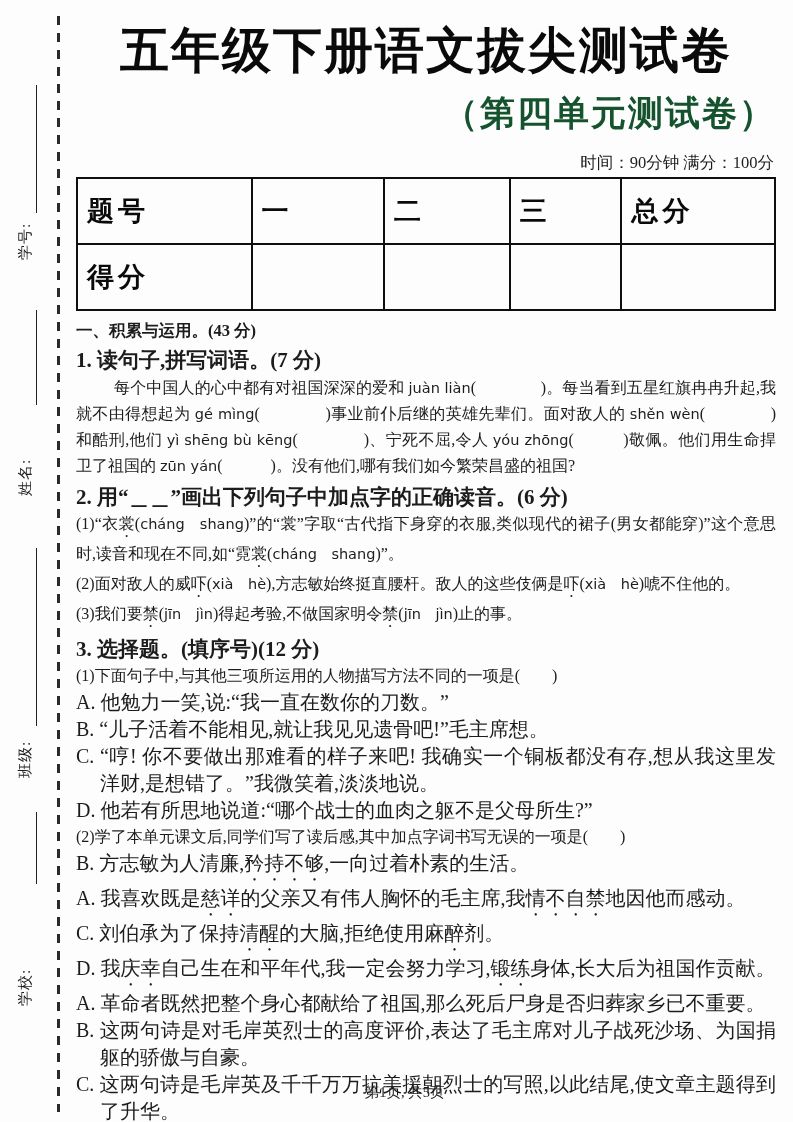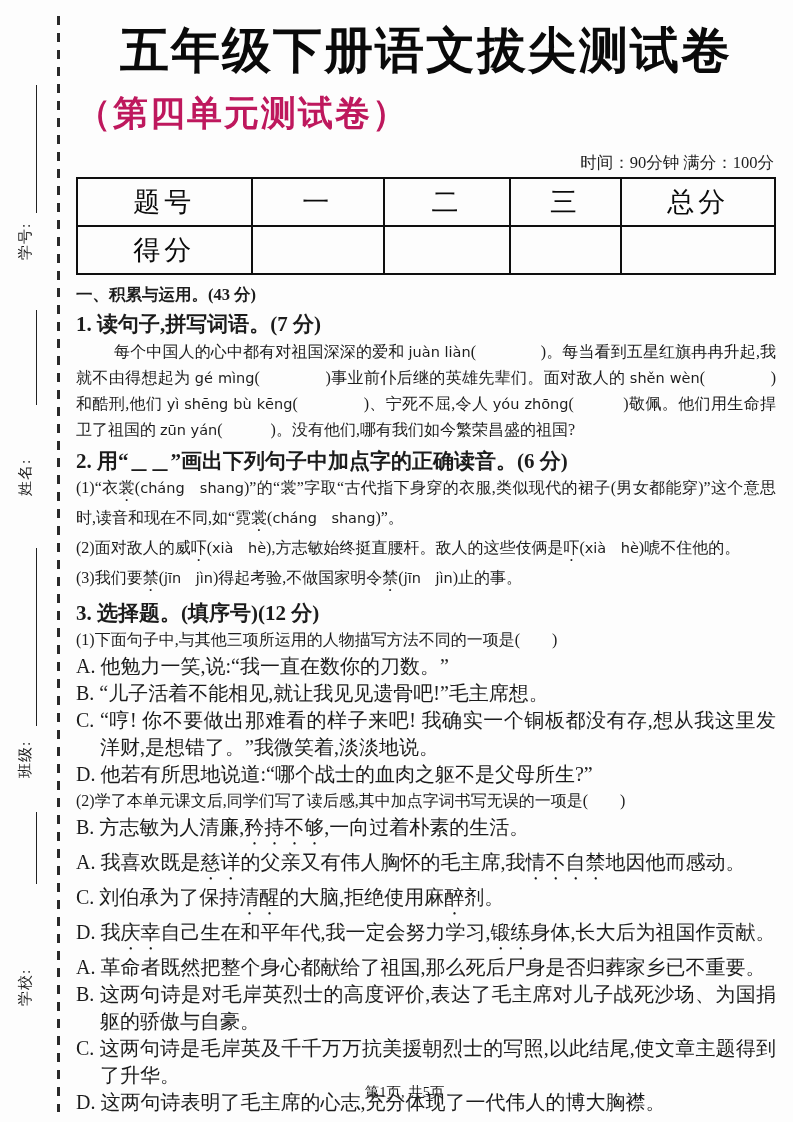--- a/index.html
+++ b/index.html
@@ -14,25 +14,25 @@
     background:repeating-linear-gradient(to bottom,#2a2a2a 0 9px,transparent 9px 17px);
   }
   .sf-line{position:absolute;left:36px;width:0;border-left:1.6px solid #222;}
   .sf-label{
     position:absolute;left:-12px;width:74px;text-align:center;
     transform:rotate(-90deg);font-size:15px;letter-spacing:1px;white-space:nowrap;
   }
   
   .content{position:absolute;left:76px;top:0;width:700px;}
   .title{margin-top:24px;text-align:center;font-size:49px;font-weight:bold;letter-spacing:2px;line-height:1.1;color:#0a0a0a;}
-  .subtitle{margin-top:12px;text-align:left;font-size:35px;font-weight:bold;letter-spacing:2px;color:#be185d;}
+  .subtitle{margin-top:12px;text-align:right;font-size:35px;font-weight:bold;letter-spacing:2px;color:#14532d;}
   .meta{margin-top:15px;text-align:right;font-size:16.5px;padding-right:2px;}
   table.score{width:100%;border-collapse:collapse;margin-top:3px;table-layout:fixed;}
-  table.score td{border:2.2px solid #0f0f0f;text-align:center;vertical-align:middle;height:46px;
-    font-weight:normal;font-size:27px;letter-spacing:4px;padding:0;color:#0a0a0a;}
+  table.score td{border:2.2px solid #0f0f0f;text-align:left;vertical-align:middle;height:46px;
+    font-weight:bold;font-size:27px;letter-spacing:4px;padding:9px;color:#0a0a0a;}
   .sec-title{margin-top:9px;font-size:16.5px;font-weight:bold;}
   .q-heading{margin-top:4px;font-size:21px;font-weight:bold;}
   .para{font-size:16px;line-height:25px;text-align:justify;}
   .q1-para{text-indent:38px;margin-top:1px;}
   .q2-item{font-size:16px;line-height:25px;text-align:justify;}
   .stem{font-size:16px;line-height:26px;}
   .option{font-size:20px;line-height:27px;padding-left:24px;text-indent:-24px;text-align:justify;}
   .py{font-family:"DejaVu Sans","Liberation Sans",sans-serif;font-size:14.5px;}
   .dot{
     -webkit-text-emphasis:filled dot;-webkit-text-emphasis-position:under right;

